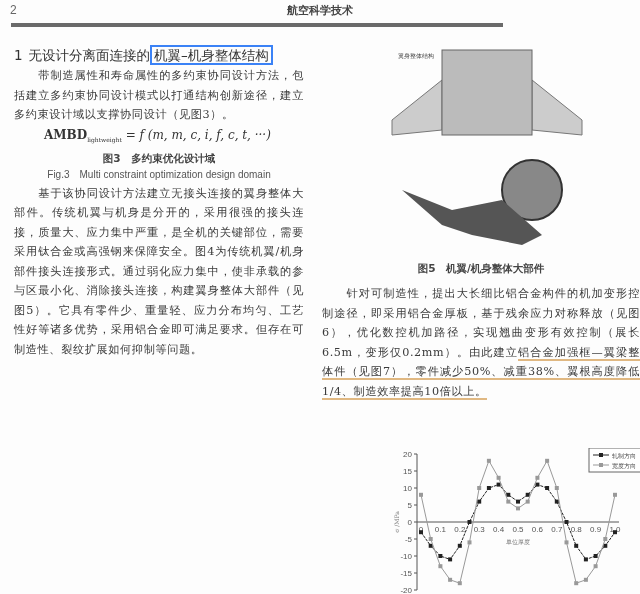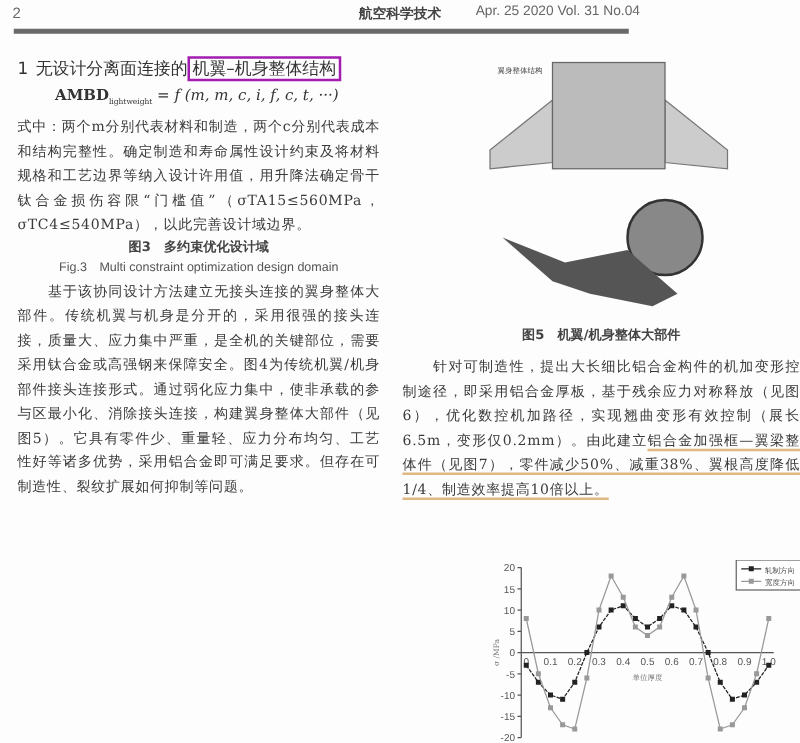--- a/index.html
+++ b/index.html
@@ -11,21 +11,21 @@
   .header .journal { position: absolute; left: 0; width: 640px; text-align: center; top: 3px; font-size: 11px; font-weight: bold; color: #444; }
   .header .issue { position: absolute; right: 140px; top: 3px; font-family: "Liberation Sans", sans-serif; font-size: 11px; color: #666; }
   .header .issue { right: 128px; }
   .rule { position: absolute; top: 23px; left: 11px; width: 492px; height: 4px; background: #6a6a6a; }
 
   .col-left { position: absolute; left: 14px; top: 44px; width: 290px; }
   .col-right { position: absolute; left: 322px; top: 40px; width: 318px; }
 
   .section-title { font-family: "DejaVu Sans", sans-serif; font-size: 13.5px; color: #333; white-space: nowrap; height: 22px; line-height: 22px; }
   .section-title .num { margin-right: 6px; }
-  .section-title .hl { border: 2px solid #a21caf; padding: 0 2px; }
+  .section-title .hl { border: 2px solid #3b82f6; padding: 0 2px; }
 
   .para { font-size: 11.2px; line-height: 19.5px; color: #3a3a3a; text-align: justify; letter-spacing: 0.6px; }
   .para .indent { display: inline-block; width: 24px; }
   .formula { font-size: 12px; line-height: 20px; padding-left: 30px; color: #333; }
   .formula sub { font-size: 6px; }
 
   .fig3 { position: relative; height: 140px; margin-top: 4px; }
   .fig3 svg { position: absolute; left: 76px; top: 0; }
   .cap-cn { text-align: center; font-family: "DejaVu Sans", sans-serif; font-size: 10.5px; font-weight: bold; color: #444; height: 16px; line-height: 16px; }
   .cap-en { text-align: center; font-family: "Liberation Sans", sans-serif; font-size: 10px; color: #555; height: 18px; line-height: 18px; }
@@ -37,32 +37,31 @@
   .underline-hl { border-bottom: 2px solid #e0b882; }
 
   .chart { position: absolute; left: 352px; top: 448px; width: 288px; height: 146px; margin-left: 41px; }
 </style>
 </head>
 <body>
 
 <div class="header">
   <span class="pg">2</span>
   <span class="journal">航空科学技术</span>
-  <span class="issue">Apr. 25 2020 Vol. 31 No.04</span>
 </div>
 <div class="rule"></div>
 
 <div class="col-left">
   <div class="section-title">
     <span class="num">1</span><span>无设计分离面连接的</span><span class="hl">机翼–机身整体结构</span>
   </div>
+  <p class="para"><span class="indent"></span><span>带制造属性和寿命属性的多约束协同设计方法，包括建立多约束协同设计模式以打通结构创新途径，建立多约束设计域以支撑协同设计（见图3）。</span></p>
   <div class="formula">
     <b>AMBD</b><sub>lightweight</sub><i> = f (m, m, c, i, f, c, t, ···)</i>
   </div>
-  <p class="para">式中：两个m分别代表材料和制造，两个c分别代表成本和结构完整性。确定制造和寿命属性设计约束及将材料规格和工艺边界等纳入设计许用值，用升降法确定骨干钛合金损伤容限“门槛值”（σTA15≤560MPa，σTC4≤540MPa），以此完善设计域边界。</p>
 
   <div class="cap-cn">图3　多约束优化设计域</div>
   <div class="cap-en">Fig.3　Multi constraint optimization design domain</div>
 
   <p class="para"><span class="indent"></span><span>基于该协同设计方法建立无接头连接的翼身整体大部件。传统机翼与机身是分开的，采用很强的接头连接，质量大、应力集中严重，是全机的关键部位，需要采用钛合金或高强钢来保障安全。图4为传统机翼/机身部件接头连接形式。通过弱化应力集中，使非承载的参与区最小化、消除接头连接，构建翼身整体大部件（见图5）。它具有零件少、重量轻、应力分布均匀、工艺性好等诸多优势，采用铝合金即可满足要求。但存在可制造性、裂纹扩展如何抑制等问题。</span></p>
 </div>
 
 <div class="col-right">
   <div class="fig5">
     <span class="fig5-label">翼身整体结构</span>

